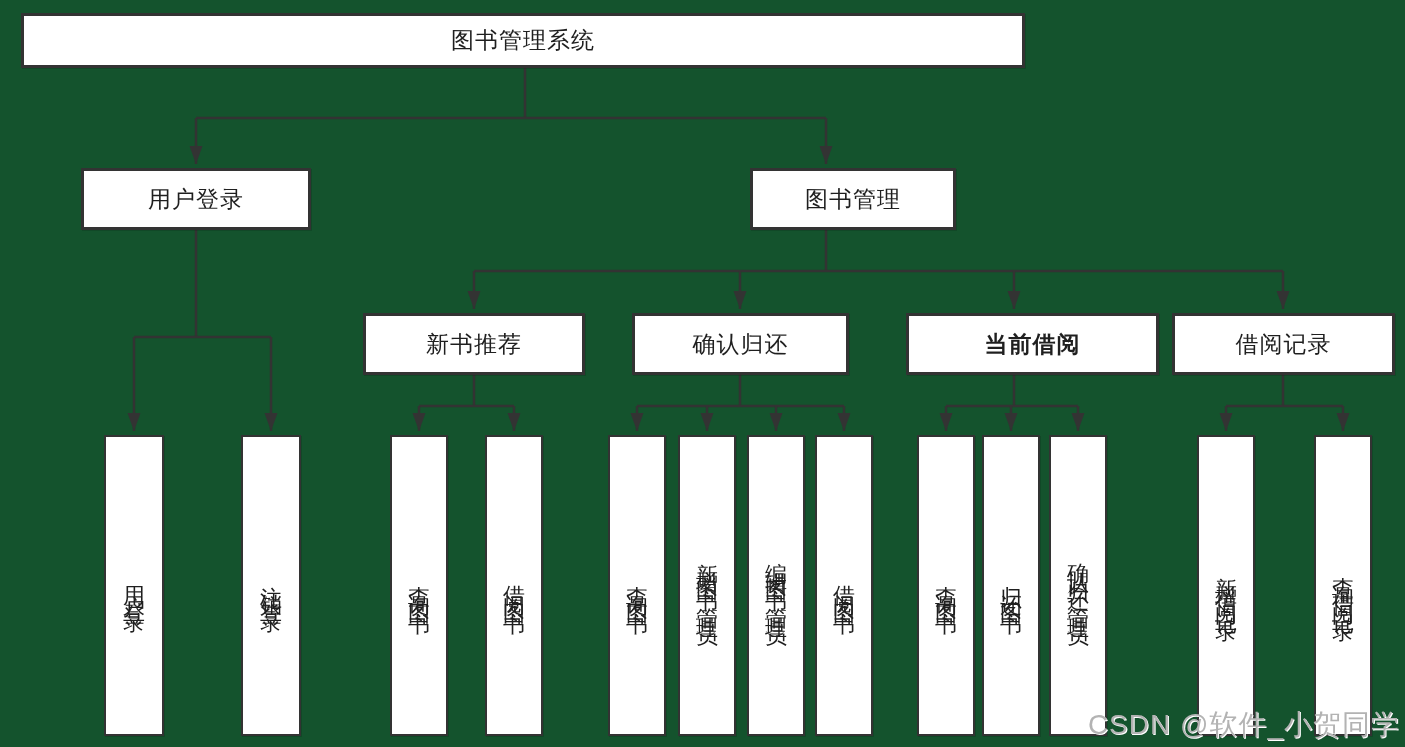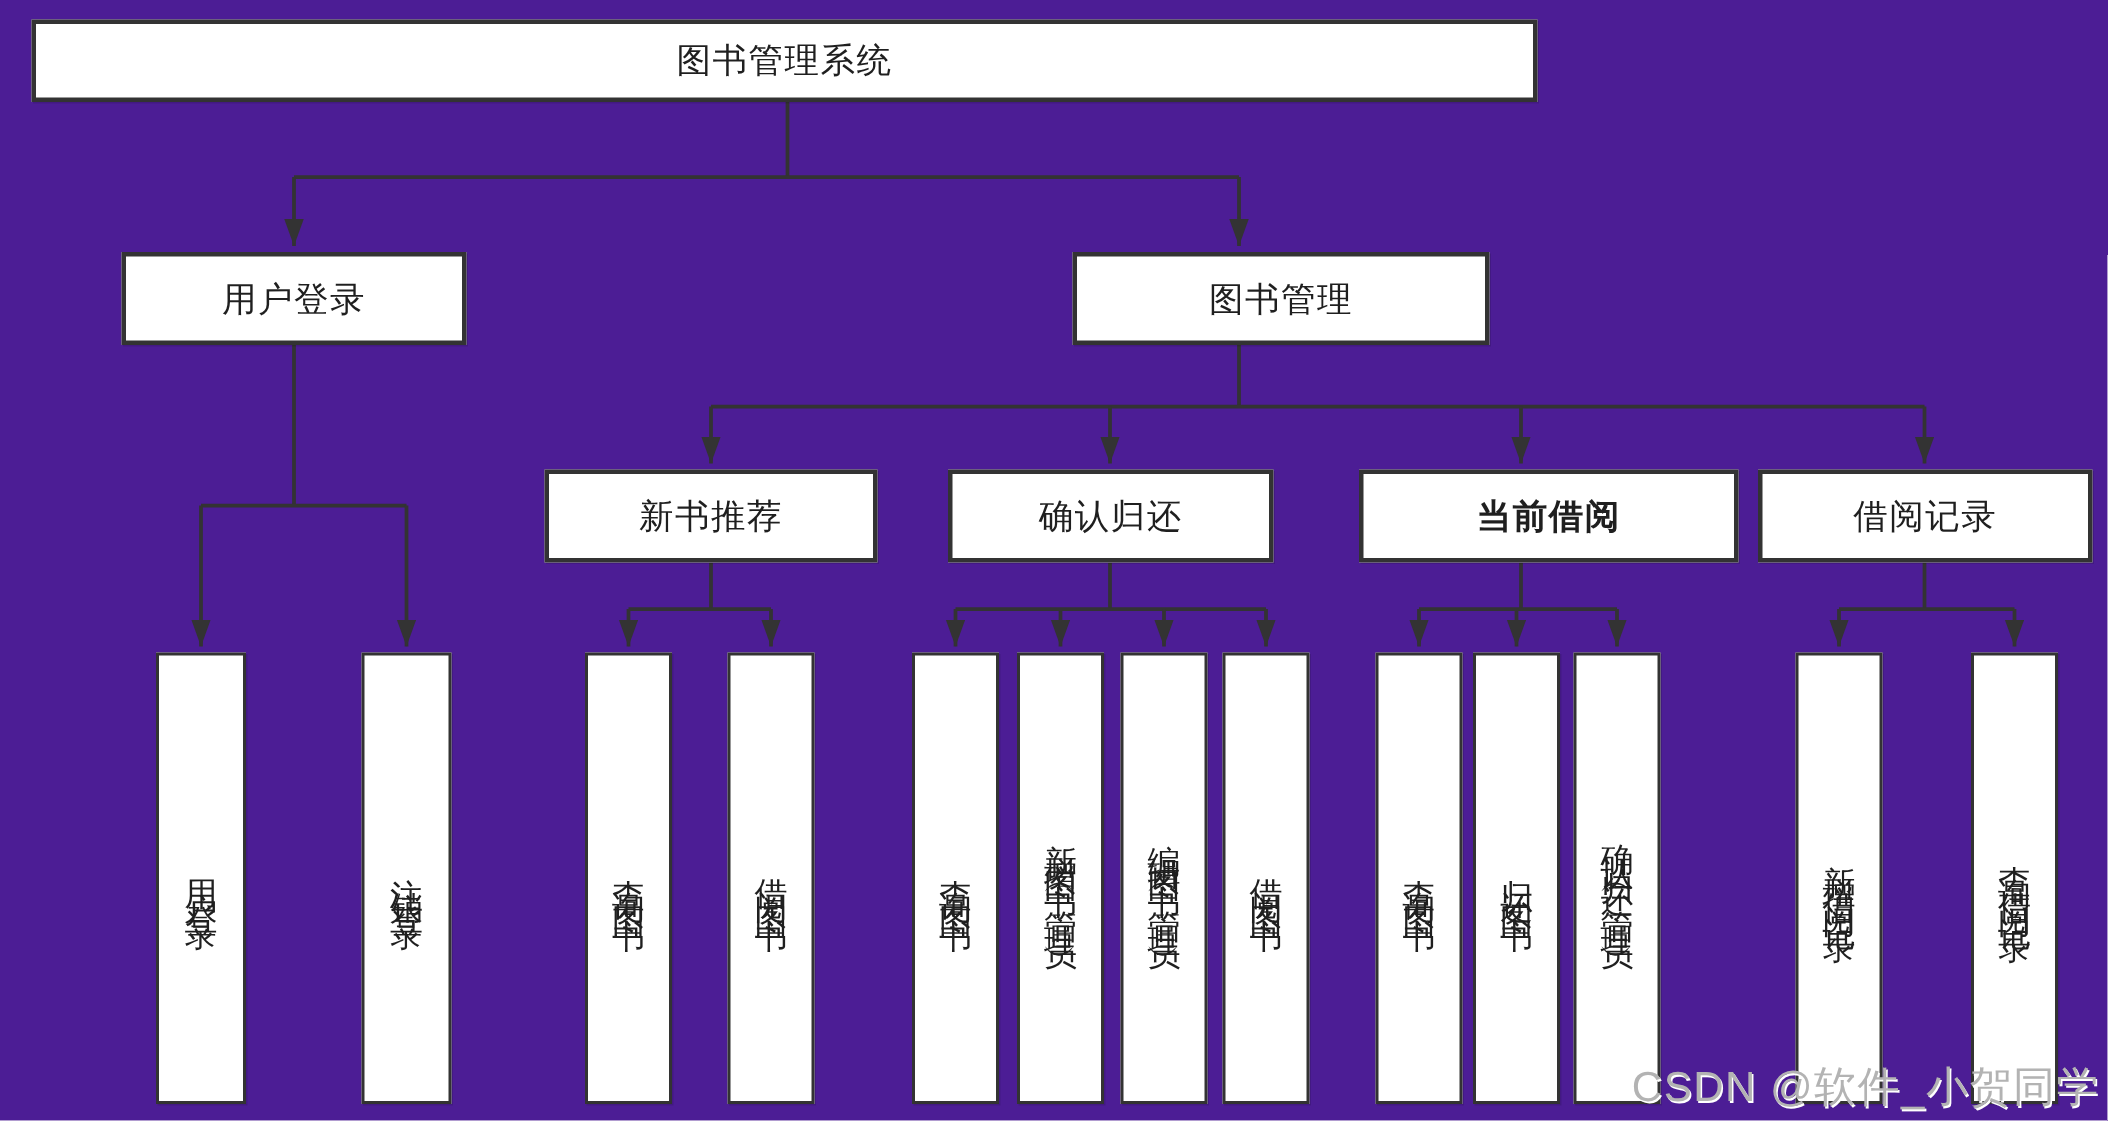--- a/index.html
+++ b/index.html
@@ -4,21 +4,21 @@
 <style>
   html, body {
     margin: 0;
     padding: 0;
     background: #ffffff;
   }
   .canvas {
     position: relative;
     width: 1405px;
     height: 747px;
-    background: #4c1d95;
+    background: #14532d;
     font-family: "Liberation Sans", "DejaVu Sans", sans-serif;
     color: #1f1f1f;
     overflow: hidden;
   }
   svg.connectors {
     position: absolute;
     left: 0; top: 0;
     width: 1405px;
     height: 747px;
     display: block;
@@ -117,21 +117,21 @@
       <path class="a" d="M1011 406 V431"></path>
       <path class="a" d="M1078 406 V431"></path>
       <path class="a" d="M1226 406 V431"></path>
       <path class="a" d="M1343 406 V431"></path>
     </g>
   </svg>
 
   <div class="box h" style="left:21px; top:13px; width:1004px; height:55px;">图书管理系统</div>
 
   <div class="box h" style="left:81px; top:168px; width:230px; height:62px;">用户登录</div>
-  <div class="box h" style="left:715px; top:168px; width:278px; height:62px;">图书管理</div>
+  <div class="box h" style="left:750px; top:168px; width:206px; height:62px;">图书管理</div>
 
   <div class="box h" style="left:363px; top:313px; width:222px; height:62px;">新书推荐</div>
   <div class="box h" style="left:632px; top:313px; width:217px; height:62px;">确认归还</div>
   <div class="box h" style="left:906px; top:313px; width:253px; height:62px;font-weight:bold;">当前借阅</div>
   <div class="box h" style="left:1172px; top:313px; width:223px; height:62px;">借阅记录</div>
 
   <div class="box v" style="left:104px; top:435px; width:60px; height:301px;">用户登录</div>
   <div class="box v" style="left:241px; top:435px; width:60px; height:301px;">注销登录</div>
 
   <div class="box v" style="left:390px; top:435px; width:58px; height:301px;">查询图书</div>

